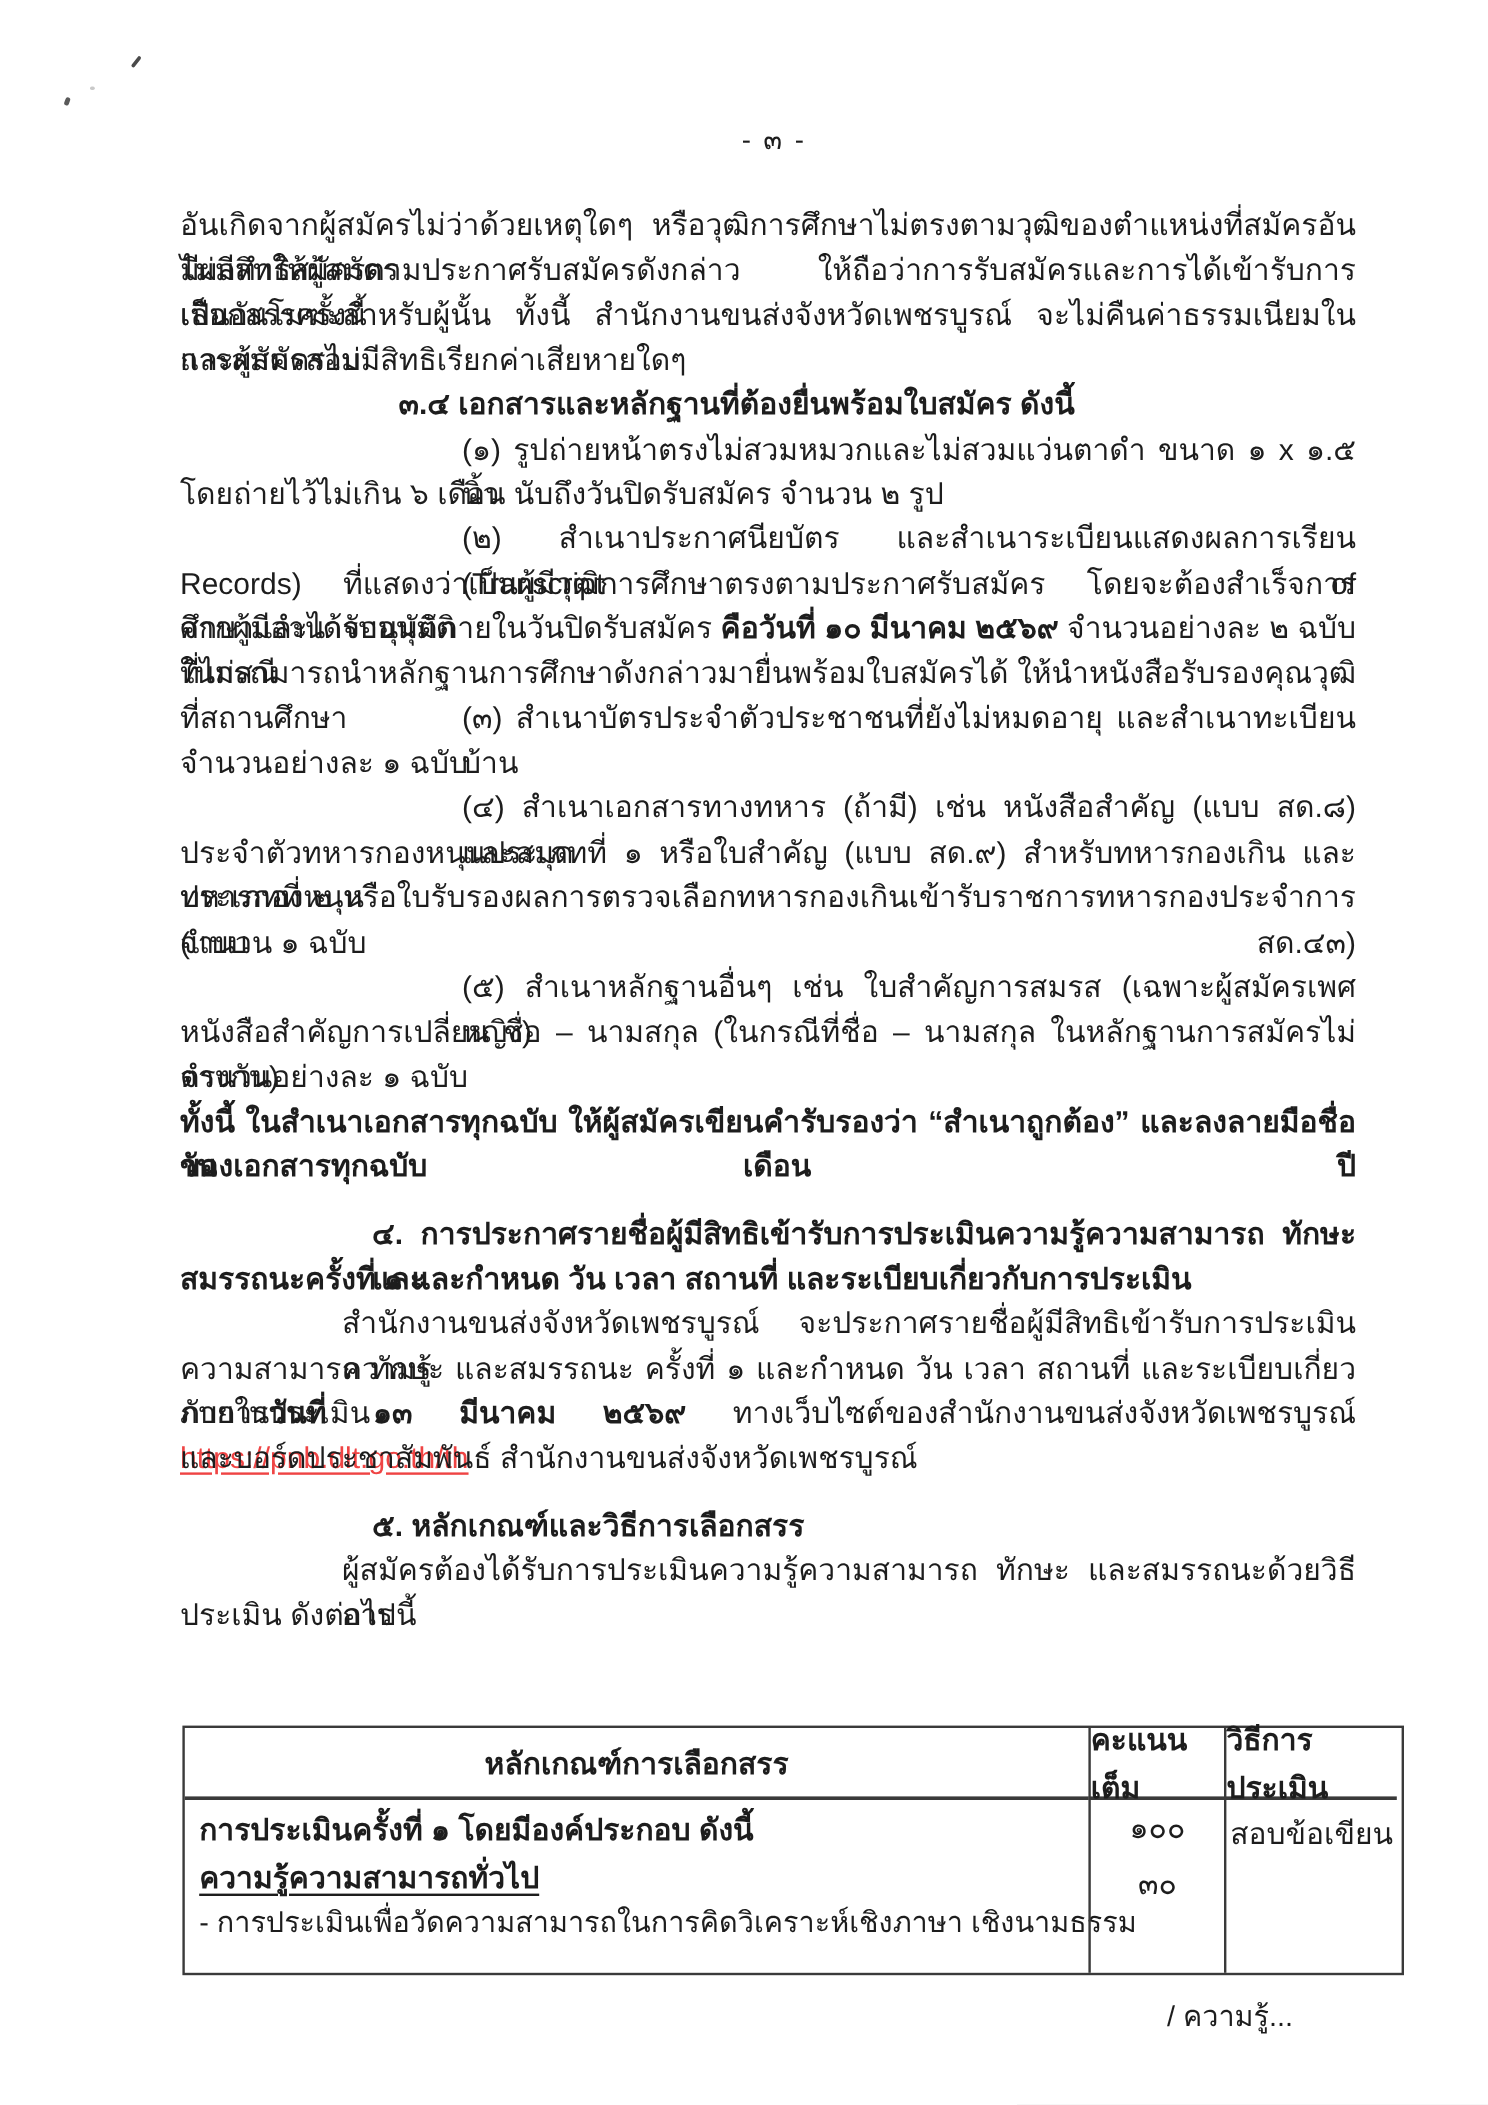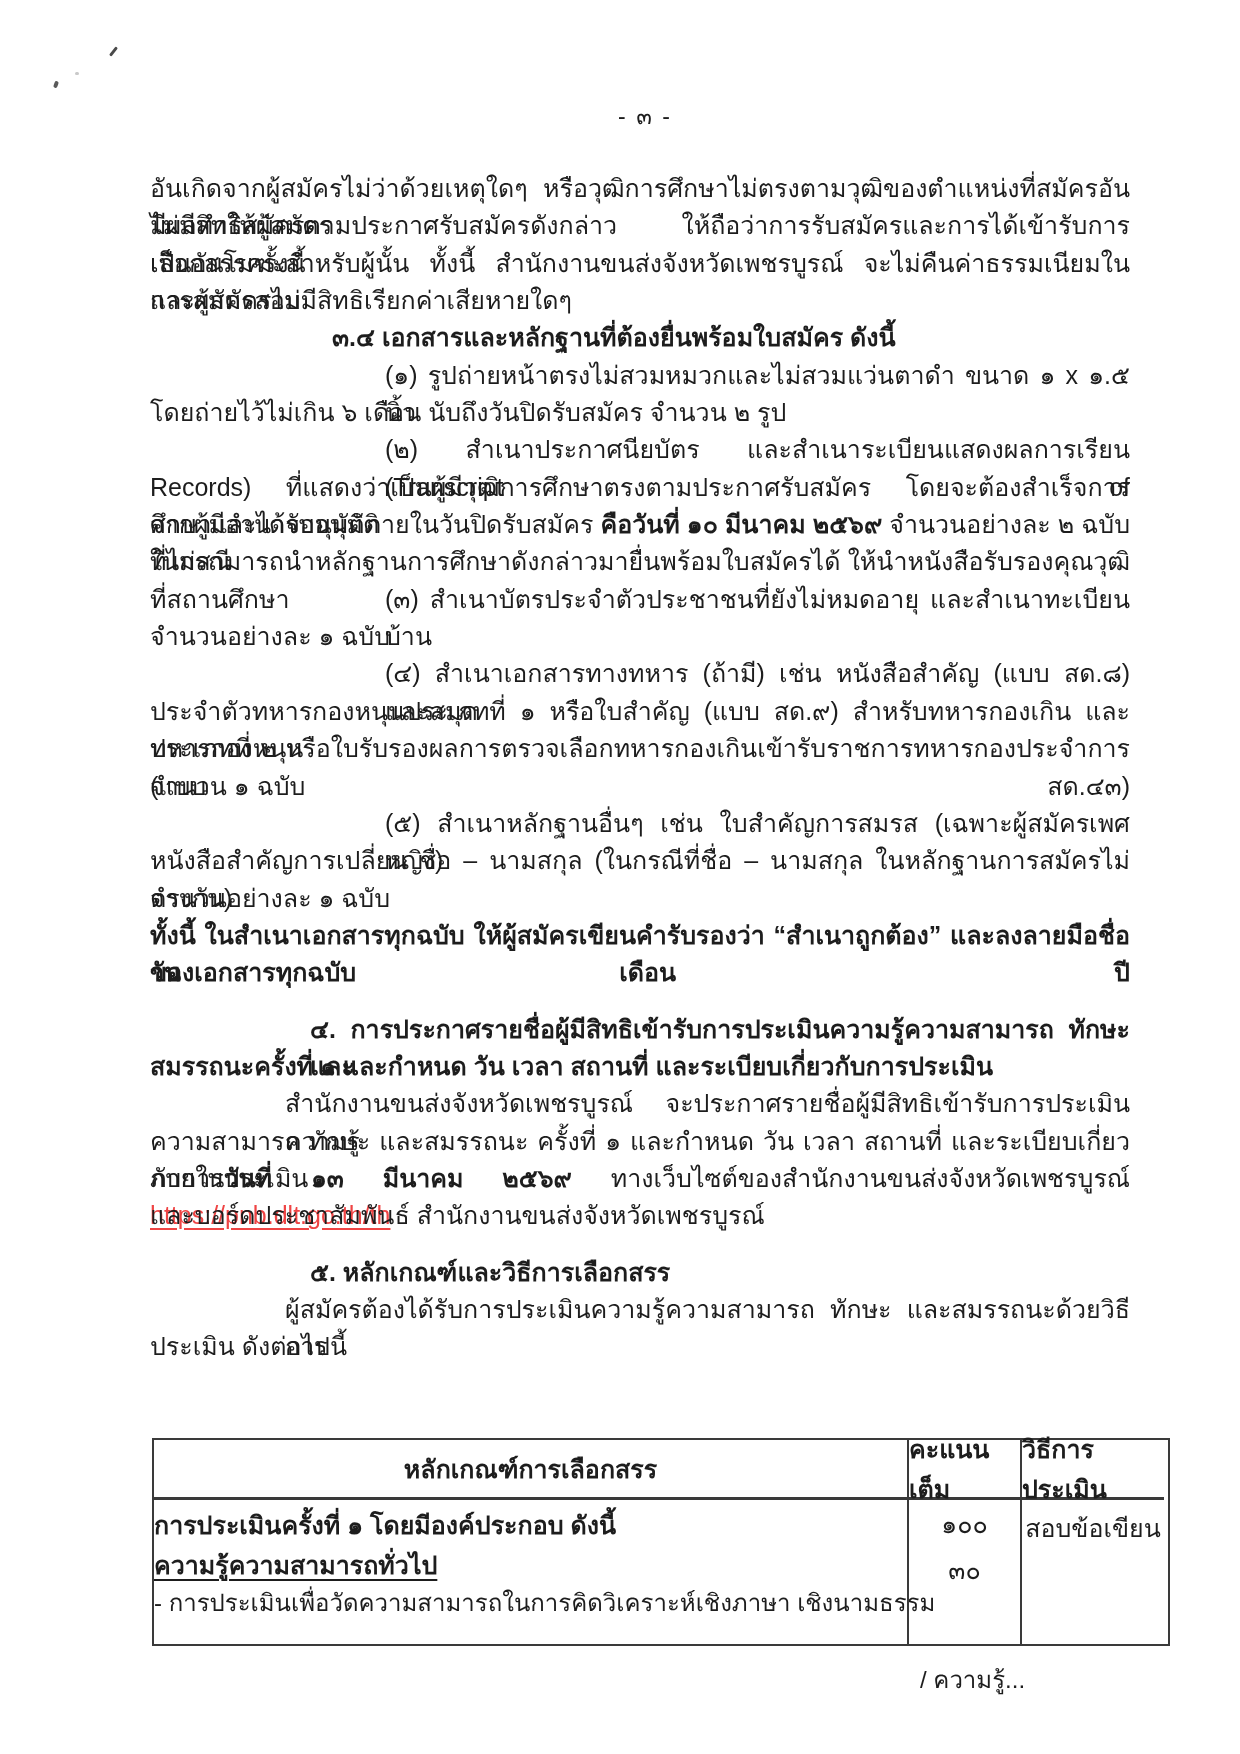--- a/index.html
+++ b/index.html
@@ -45,33 +45,33 @@
   .t-row{display:flex;}
   .t-head .t-cell{
     height:60px;display:flex;align-items:center;justify-content:center;
     font-weight:700;border-bottom:3px solid #3a3a3a;
   }
   .t-cell{box-sizing:border-box;}
   .c1{width:753px;}
   .c2{width:113px;border-left:2px solid #3a3a3a;font-family:Liberation Serif, serif;}
   .c3{width:144px;border-left:2px solid #3a3a3a;}
   .t-body .t-cell{height:144px;}
-  .t-body .c1{padding:5px 10px 0 0;}
+  .t-body .c1{padding:5px 10px 0 12px;}
   .crit-line1{line-height:40px;font-weight:700;white-space:nowrap;}
   .crit-line2{line-height:40px;font-weight:700;text-decoration:underline;
     text-underline-offset:5px;text-decoration-thickness:2px;white-space:nowrap;}
   .crit-line3{line-height:36px;font-size:24px;white-space:nowrap;}
   .t-body .c2{text-align:center;padding-top:6px;}
   .score1{line-height:38px;}
   .score2{line-height:38px;margin-top:8px;}
   .t-body .c3{text-align:center;padding-top:8px;}
 
   .footer-note{
     position:absolute;left:920px;top:1660px;width:210px;
-    font-size:24px;text-align:left;white-space:nowrap;
+    font-size:24px;text-align:center;white-space:nowrap;
   }
 </style>
 </head>
 <body>
 
 <div class="page">
 
   <div class="speck speck1"></div>
   <div class="speck speck2"></div>
   <div class="speck speck3"></div>

